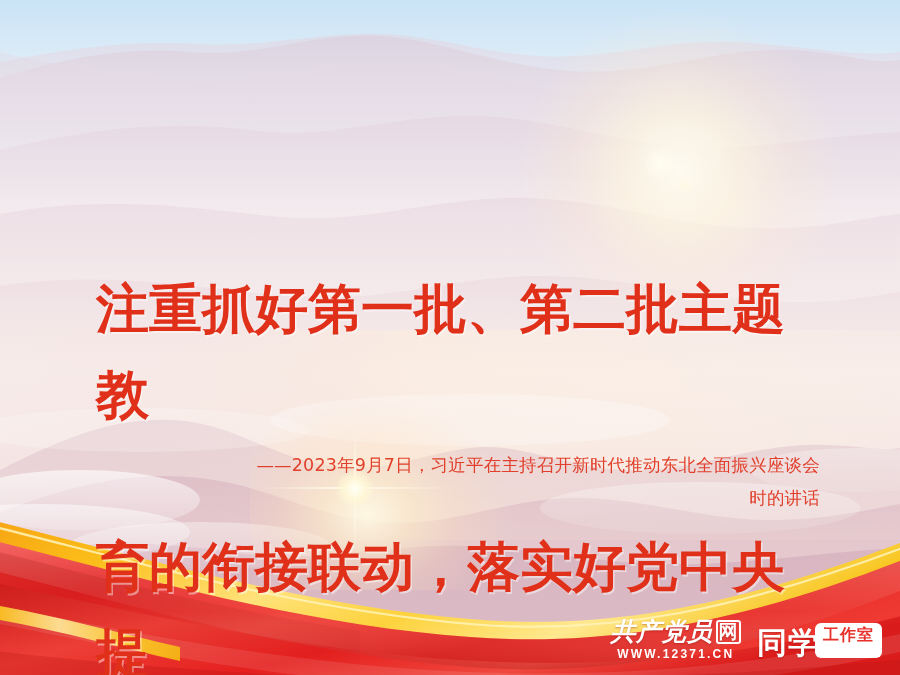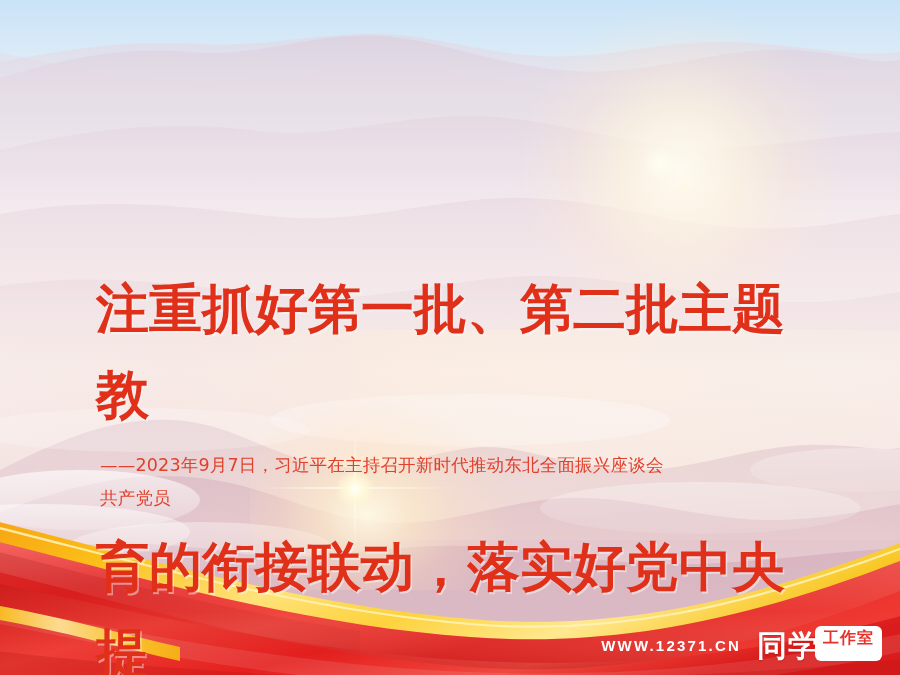--- a/index.html
+++ b/index.html
@@ -48,21 +48,21 @@
     font-family:"Liberation Serif","DejaVu Serif",serif;
     font-style:italic;letter-spacing:.5px;
     text-shadow:0 1px 2px rgba(120,0,0,.35);
   }
   .logo-a .boxed{
     font-style:normal;font-size:19px;border:2px solid #fff;border-radius:3px;
     padding:0 1px;line-height:20px;height:20px;display:inline-block;
     font-family:"Liberation Sans","DejaVu Sans",sans-serif;font-weight:700;
   }
   .logo-a .url{
-    color:#ffffff;font-size:15px;letter-spacing:2.2px;font-weight:700;margin-top:3px;
+    color:#ffffff;font-size:12px;letter-spacing:2.2px;font-weight:700;margin-top:3px;
     font-family:"Liberation Sans","DejaVu Sans",sans-serif;
   }
   .logo-b{display:flex;align-items:flex-end;}
   .logo-b .tx{
     color:#fff;font-size:30px;font-weight:700;line-height:1;letter-spacing:1px;
     font-family:"Liberation Sans","DejaVu Sans",sans-serif;
     text-shadow:0 1px 2px rgba(120,0,0,.3);
   }
   .logo-b .pill{
     margin-left:-4px;background:#ffffff;color:#e8302a;border-radius:6px;
@@ -78,21 +78,21 @@
     font-family:"DejaVu Sans","Liberation Sans",sans-serif;
     font-weight:700;font-size:53px;line-height:86px;letter-spacing:0px;
     text-shadow:1.5px 1.5px 0 rgba(255,255,255,.45);
     white-space:pre-line;
   }
   .headline .hl{display:block;}
   .attrib{
     position:absolute;left:100px;top:437px;width:720px;
     color:#e0402c;
     font-family:"DejaVu Sans","Liberation Sans",sans-serif;
-    font-weight:400;font-size:17.5px;line-height:33px;letter-spacing:.2px;
+    font-weight:400;font-size:17.5px;line-height:33px;letter-spacing:.2px;text-align:right;
   }
 </style>
 </head>
 <body>
 
 <div id="poster">
 
   <svg class="layer" viewBox="0 0 900 675" preserveAspectRatio="none" xmlns="http://www.w3.org/2000/svg">
     <defs>
       <linearGradient id="gSky" x1="0" y1="0" x2="0" y2="1">
@@ -235,33 +235,37 @@
              L905,196 C780,224 660,238 500,235 C320,231 150,200 -5,168 Z" fill="#ffffff" opacity=".10"></path>
     <path d="M-5,196 C170,216 360,228 560,224 C720,221 820,212 905,204
              L905,225 L-5,225 Z" fill="#b81412" opacity=".28"></path>
     <path d="M-5,96 C120,128 240,158 360,176 L360,225 L-5,225 Z" fill="url(#gShade)" opacity=".55"></path>
 
     <path d="M-5,150 C60,162 120,178 180,192 L180,206 C120,192 60,176 -5,164 Z" fill="url(#gGold2)" opacity=".9"></path>
   </svg>
 
   <div class="logos">
     <div class="logo-a">
+      <div class="brand">
+        <span>共产党员</span>
+        <span class="boxed">网</span>
+      </div>
       <div class="url">WWW.12371.CN</div>
     </div>
     <div class="logo-b">
       <span class="tx">同学</span>
       <span class="pill">工作室</span>
     </div>
   </div>
 
   <div class="content">
     <div class="headline">
       <span class="hl">注重抓好第一批、第二批主题教</span>
       <span class="hl">育的衔接联动，落实好党中央提</span>
       
     </div>
     <div class="attrib">
       <div>——2023年9月7日，习近平在主持召开新时代推动东北全面振兴座谈会</div>
-      <div>共产党员</div>
+      <div>时的讲话</div>
     </div>
   </div>
 
 </div>
 
 </body></html>

